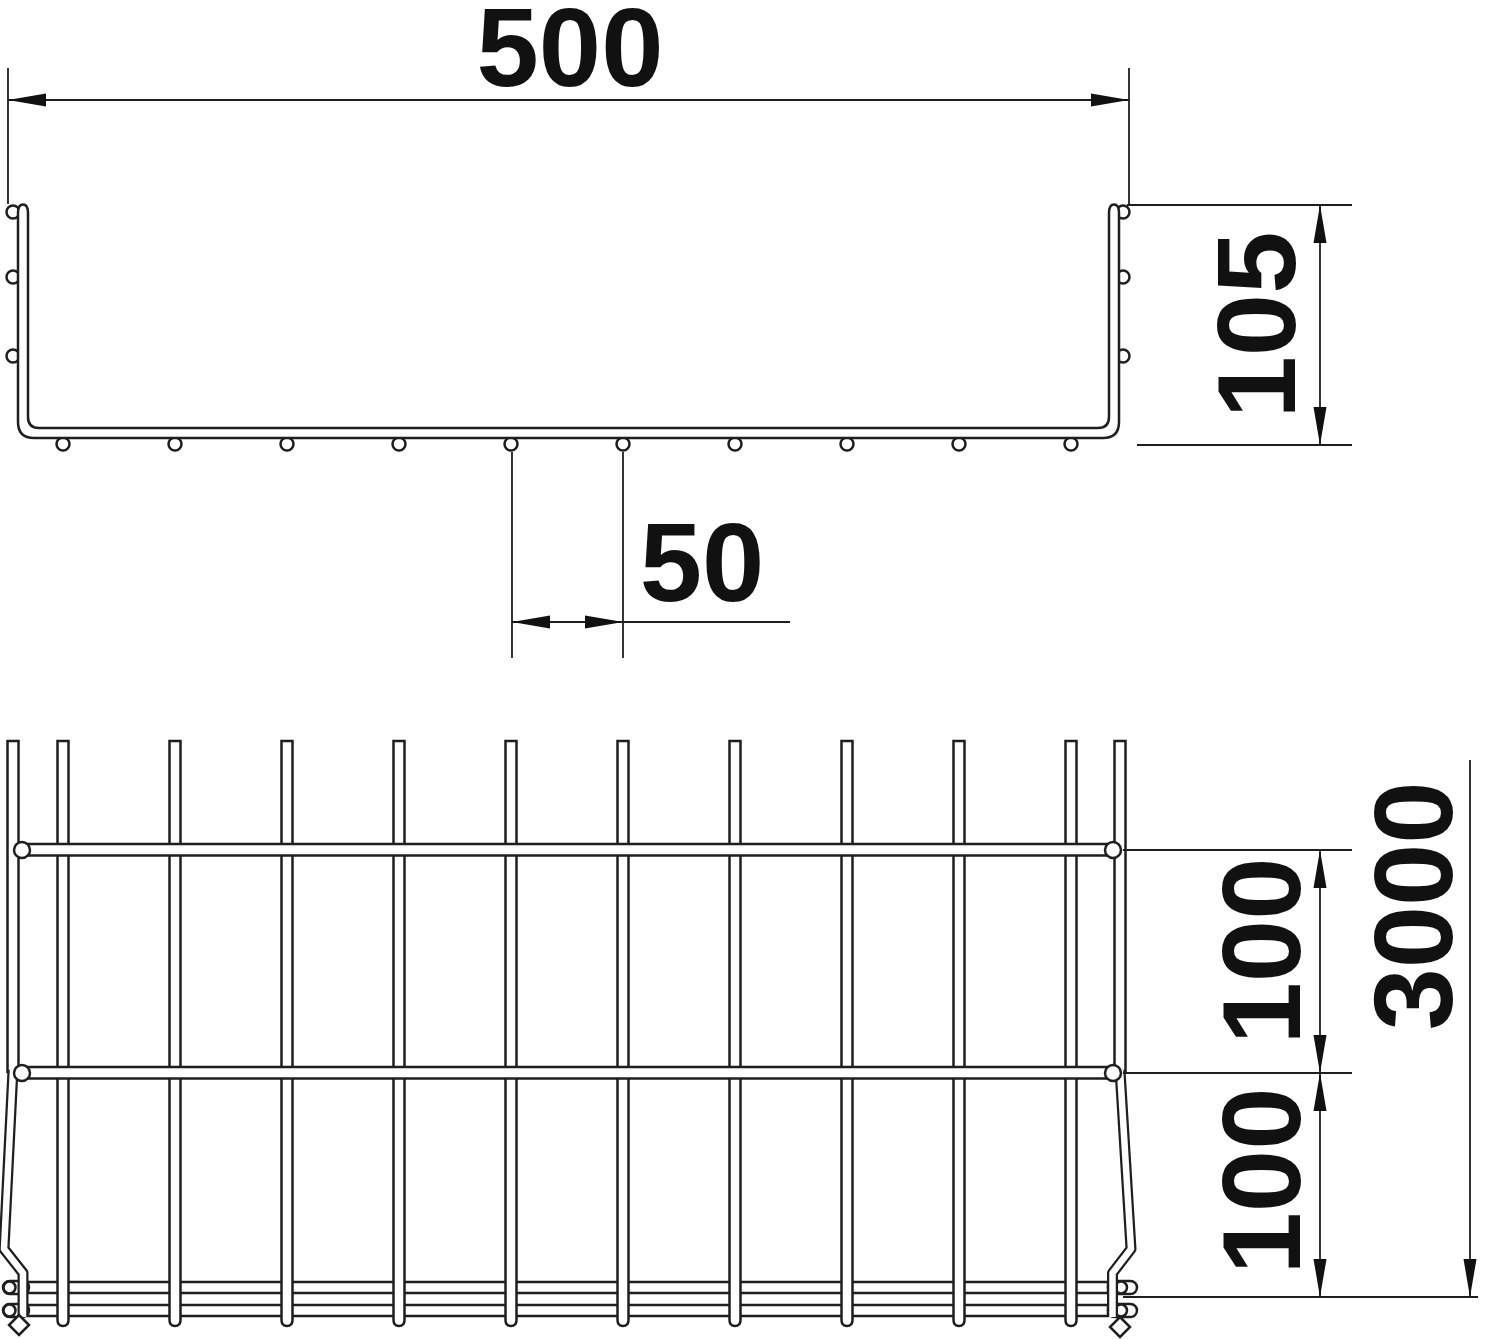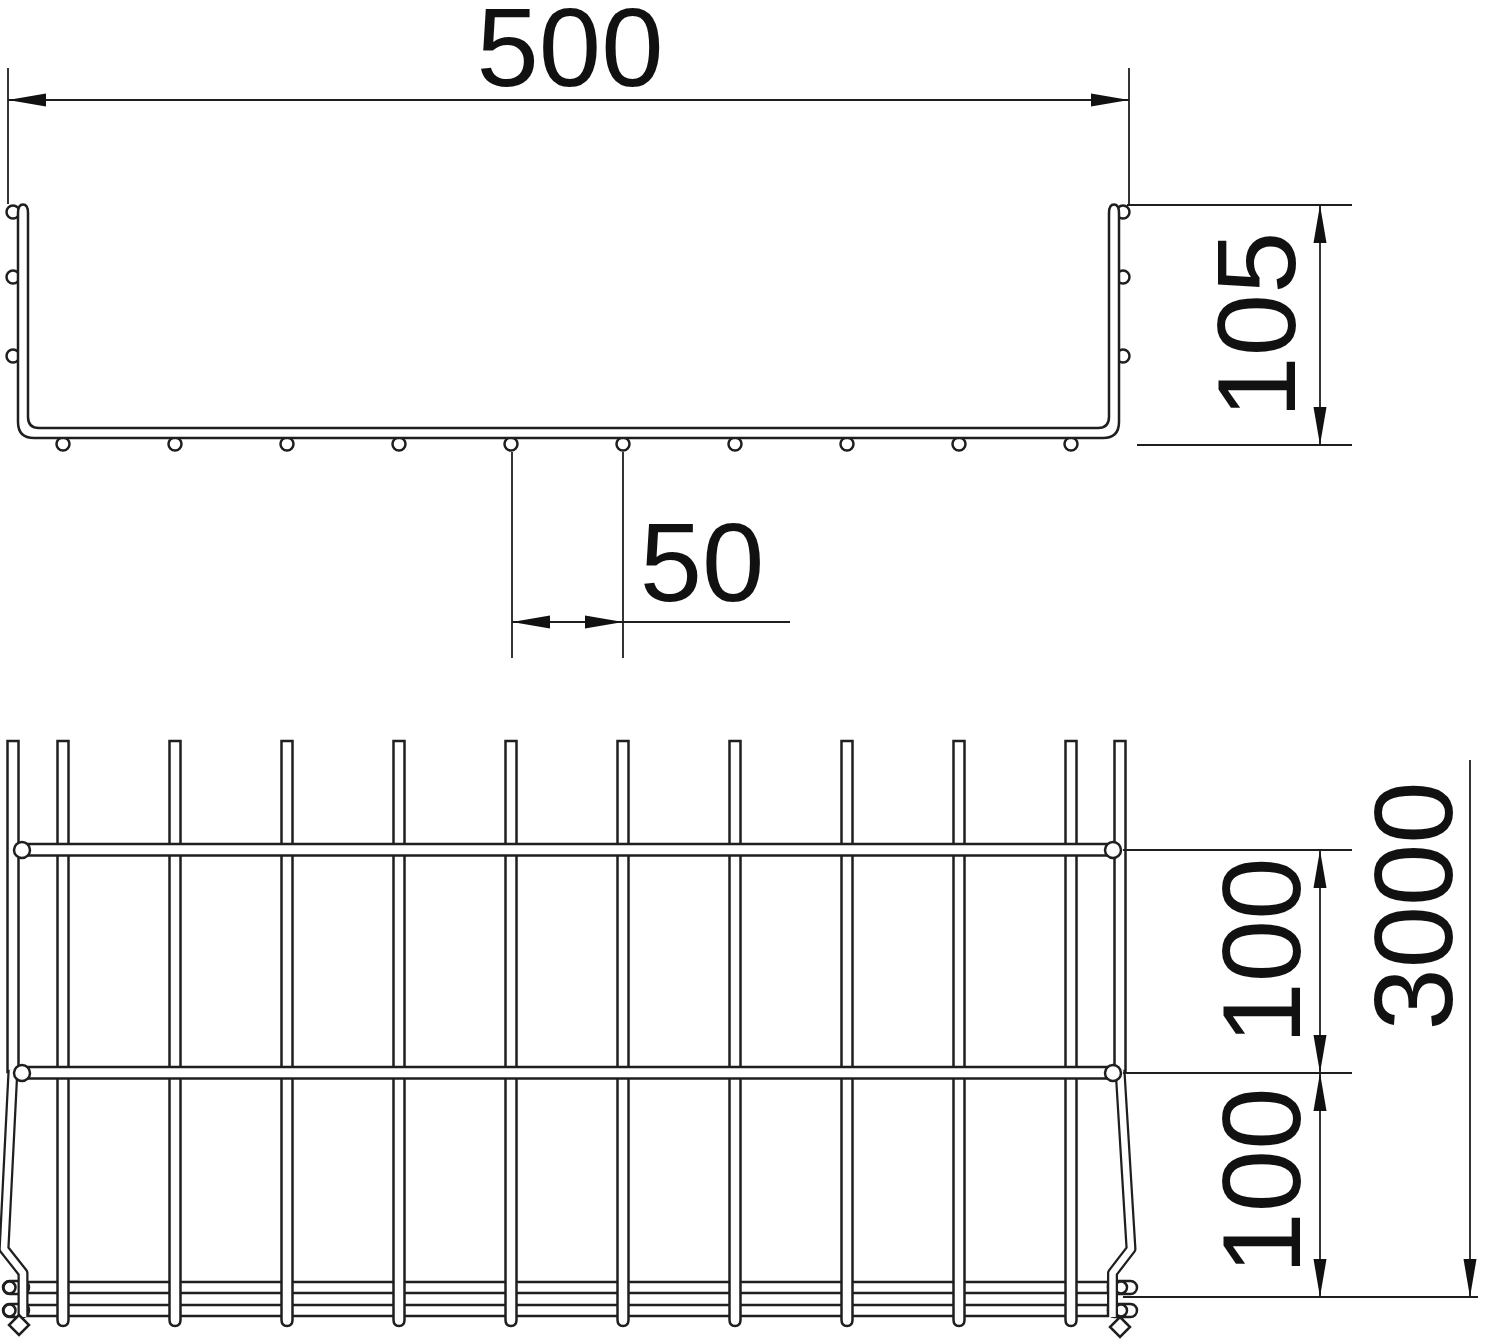--- a/index.html
+++ b/index.html
@@ -6,20 +6,21 @@
     margin: 0;
     padding: 0;
     background: #ffffff;
   }
   #stage {
     position: relative;
     width: 1495px;
     height: 1339px;
     background: #ffffff;
     overflow: hidden;
+    font-weight: bold;
   }
   svg { display: block; }
   .outline {
     fill: #ffffff;
     stroke: #1f1f1f;
     stroke-width: 2.5;
   }
   .dimline {
     stroke: #1f1f1f;
     stroke-width: 1.8;

